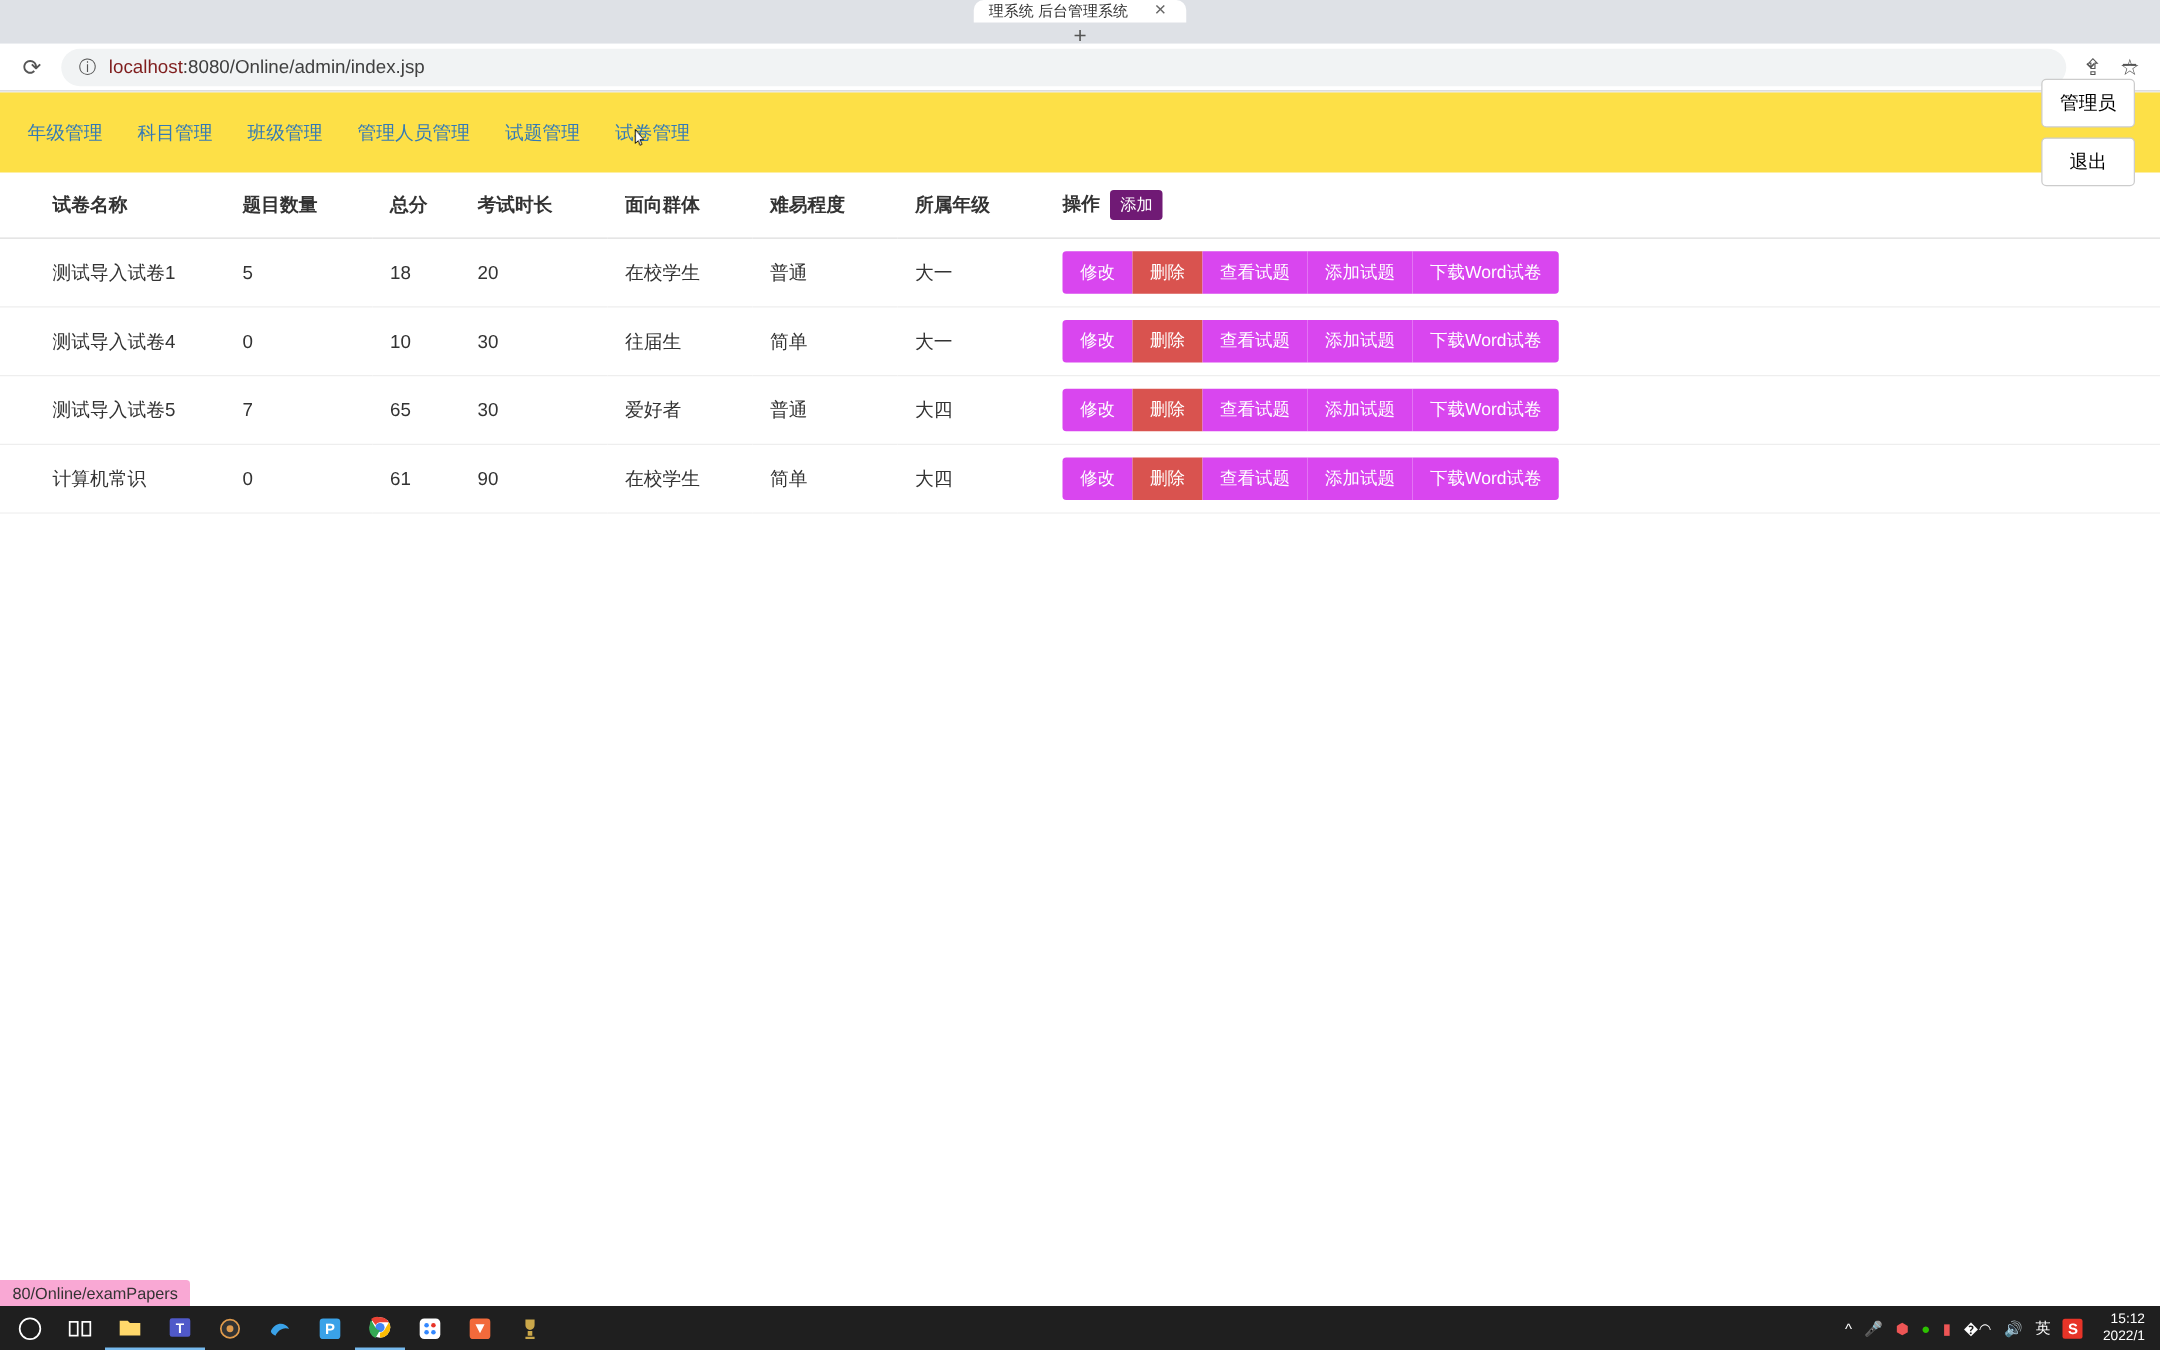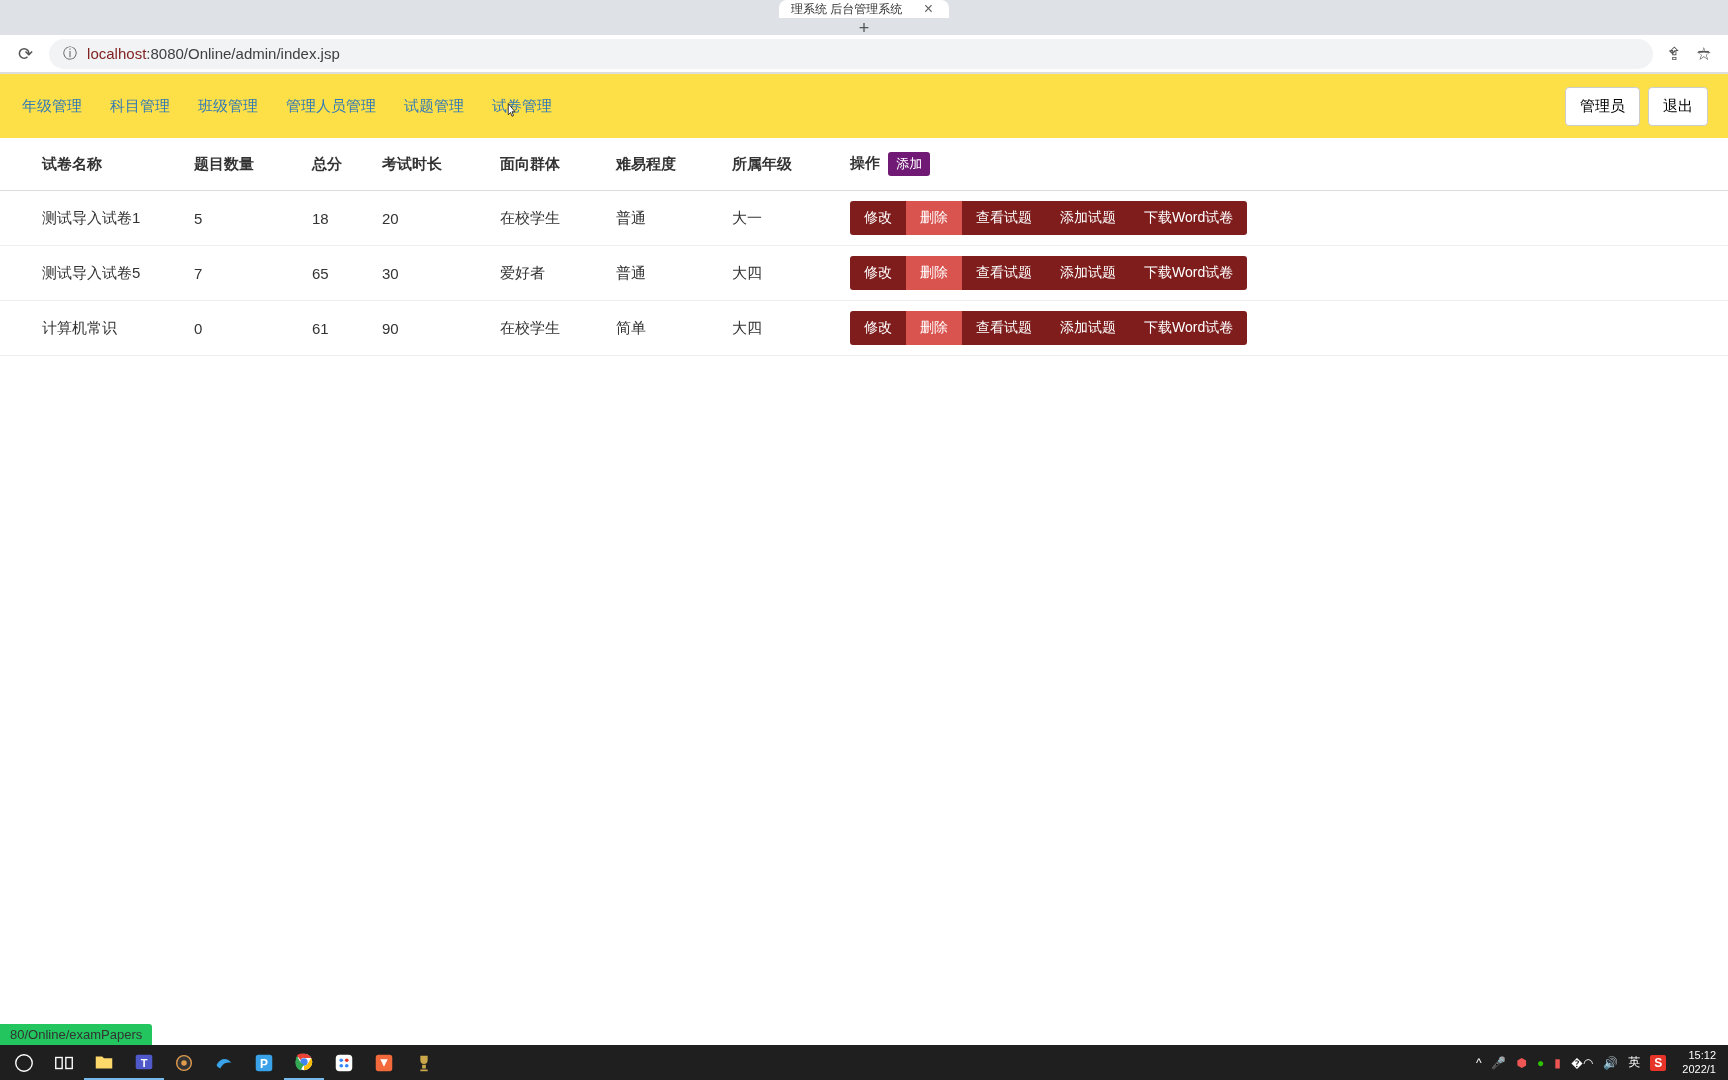--- a/index.html
+++ b/index.html
@@ -19,40 +19,40 @@
     .url-info-icon { margin-right: 10px; color: #555; font-size: 14px; }
     .url-host { color: #7f1d1d; }
     .url-path { color: #404040; }
     .addr-icons { display: flex; gap: 14px; color: #555; padding: 0 6px; }
     .addr-icons span { cursor: pointer; font-size: 18px; }
     
     
     .topnav { display: flex; align-items: center; background: #fde047; height: 64px; padding: 0 20px; }
     .nav-links { display: flex; gap: 28px; padding-left: 2px; }
     .nav-link { color: #337ab7; font-size: 15px; cursor: pointer; }
-    .nav-right { margin-left: auto; display: flex; gap: 8px; }
+    .nav-right { margin-left: auto; display: flex; gap: 8px; flex-direction: column; }
     .btn-white { background: #fff; border: 1px solid #ccc; border-radius: 4px; padding: 9px 14px; font-size: 15px; cursor: pointer; }
     
     
     .tbl { width: 100%; border-collapse: collapse; }
     .tbl th { text-align: left; padding: 12px 14px; font-weight: bold; font-size: 15px; border-bottom: 1px solid #ddd; }
     .tbl td { padding: 10px 14px; border-bottom: 1px solid #eee; font-size: 15px; vertical-align: middle; }
     .tbl th:first-child, .tbl td:first-child { padding-left: 42px; }
     
     .btn { display: inline-block; padding: 6px 14px; font-size: 14px; color: #fff; border: none; border-radius: 3px; cursor: pointer; margin: 2px 0; }
-    .btn-info { background: #7f1d1d; }
+    .btn-info { background: #d946ef; }
     .btn-danger { background: #d9534f; }
     .btn-add { background: #701a75; padding: 3px 8px; font-size: 13px; margin-left: 4px; }
     .actions .btn { border-radius: 0; margin: 0; padding: 8px 14px; }
     .actions .btn:first-child { border-top-left-radius: 3px; border-bottom-left-radius: 3px; }
     .actions .btn:last-child { border-top-right-radius: 3px; border-bottom-right-radius: 3px; }
     .actions { white-space: nowrap; }
     
     
-    .status-link { position: fixed; bottom: 35px; left: 0; background: #22c55e; padding: 3px 10px; font-size: 13px; color: #333; border-top-right-radius: 3px; }
+    .status-link { position: fixed; bottom: 35px; left: 0; background: #f9a8d4; padding: 3px 10px; font-size: 13px; color: #333; border-top-right-radius: 3px; }
     
     
     .cursor-ptr { position: fixed; top: 100px; left: 503px; width: 18px; height: 22px; pointer-events: none; z-index: 9999; }
     
     
     .taskbar { position: fixed; bottom: 0; left: 0; right: 0; height: 35px; background: #1f1f1f; display: flex; align-items: center; padding: 0 4px; }
     .task-icon { width: 40px; height: 35px; display: flex; align-items: center; justify-content: center; font-size: 18px; color: #fff; cursor: pointer; }
     .task-icon.active { border-bottom: 2px solid #76b9ed; }
     .task-icon svg { width: 22px; height: 22px; }
     .tray { margin-left: auto; display: flex; align-items: center; gap: 10px; color: #fff; font-size: 12px; padding-right: 8px; }
@@ -124,20 +124,30 @@
         <td>测试导入试卷1</td>
         <td>5</td>
         <td>18</td>
         <td>20</td>
         <td>在校学生</td>
         <td>普通</td>
         <td>大一</td>
         <td class="actions"><button class="btn btn-info">修改</button><button class="btn btn-danger">删除</button><button class="btn btn-info">查看试题</button><button class="btn btn-info">添加试题</button><button class="btn btn-info">下载Word试卷</button></td>
       </tr>
       <tr>
+        <td>测试导入试卷4</td>
+        <td>0</td>
+        <td>10</td>
+        <td>30</td>
+        <td>往届生</td>
+        <td>简单</td>
+        <td>大一</td>
+        <td class="actions"><button class="btn btn-info">修改</button><button class="btn btn-danger">删除</button><button class="btn btn-info">查看试题</button><button class="btn btn-info">添加试题</button><button class="btn btn-info">下载Word试卷</button></td>
+      </tr>
+      <tr>
         <td>测试导入试卷5</td>
         <td>7</td>
         <td>65</td>
         <td>30</td>
         <td>爱好者</td>
         <td>普通</td>
         <td>大四</td>
         <td class="actions"><button class="btn btn-info">修改</button><button class="btn btn-danger">删除</button><button class="btn btn-info">查看试题</button><button class="btn btn-info">添加试题</button><button class="btn btn-info">下载Word试卷</button></td>
       </tr>
       <tr>

